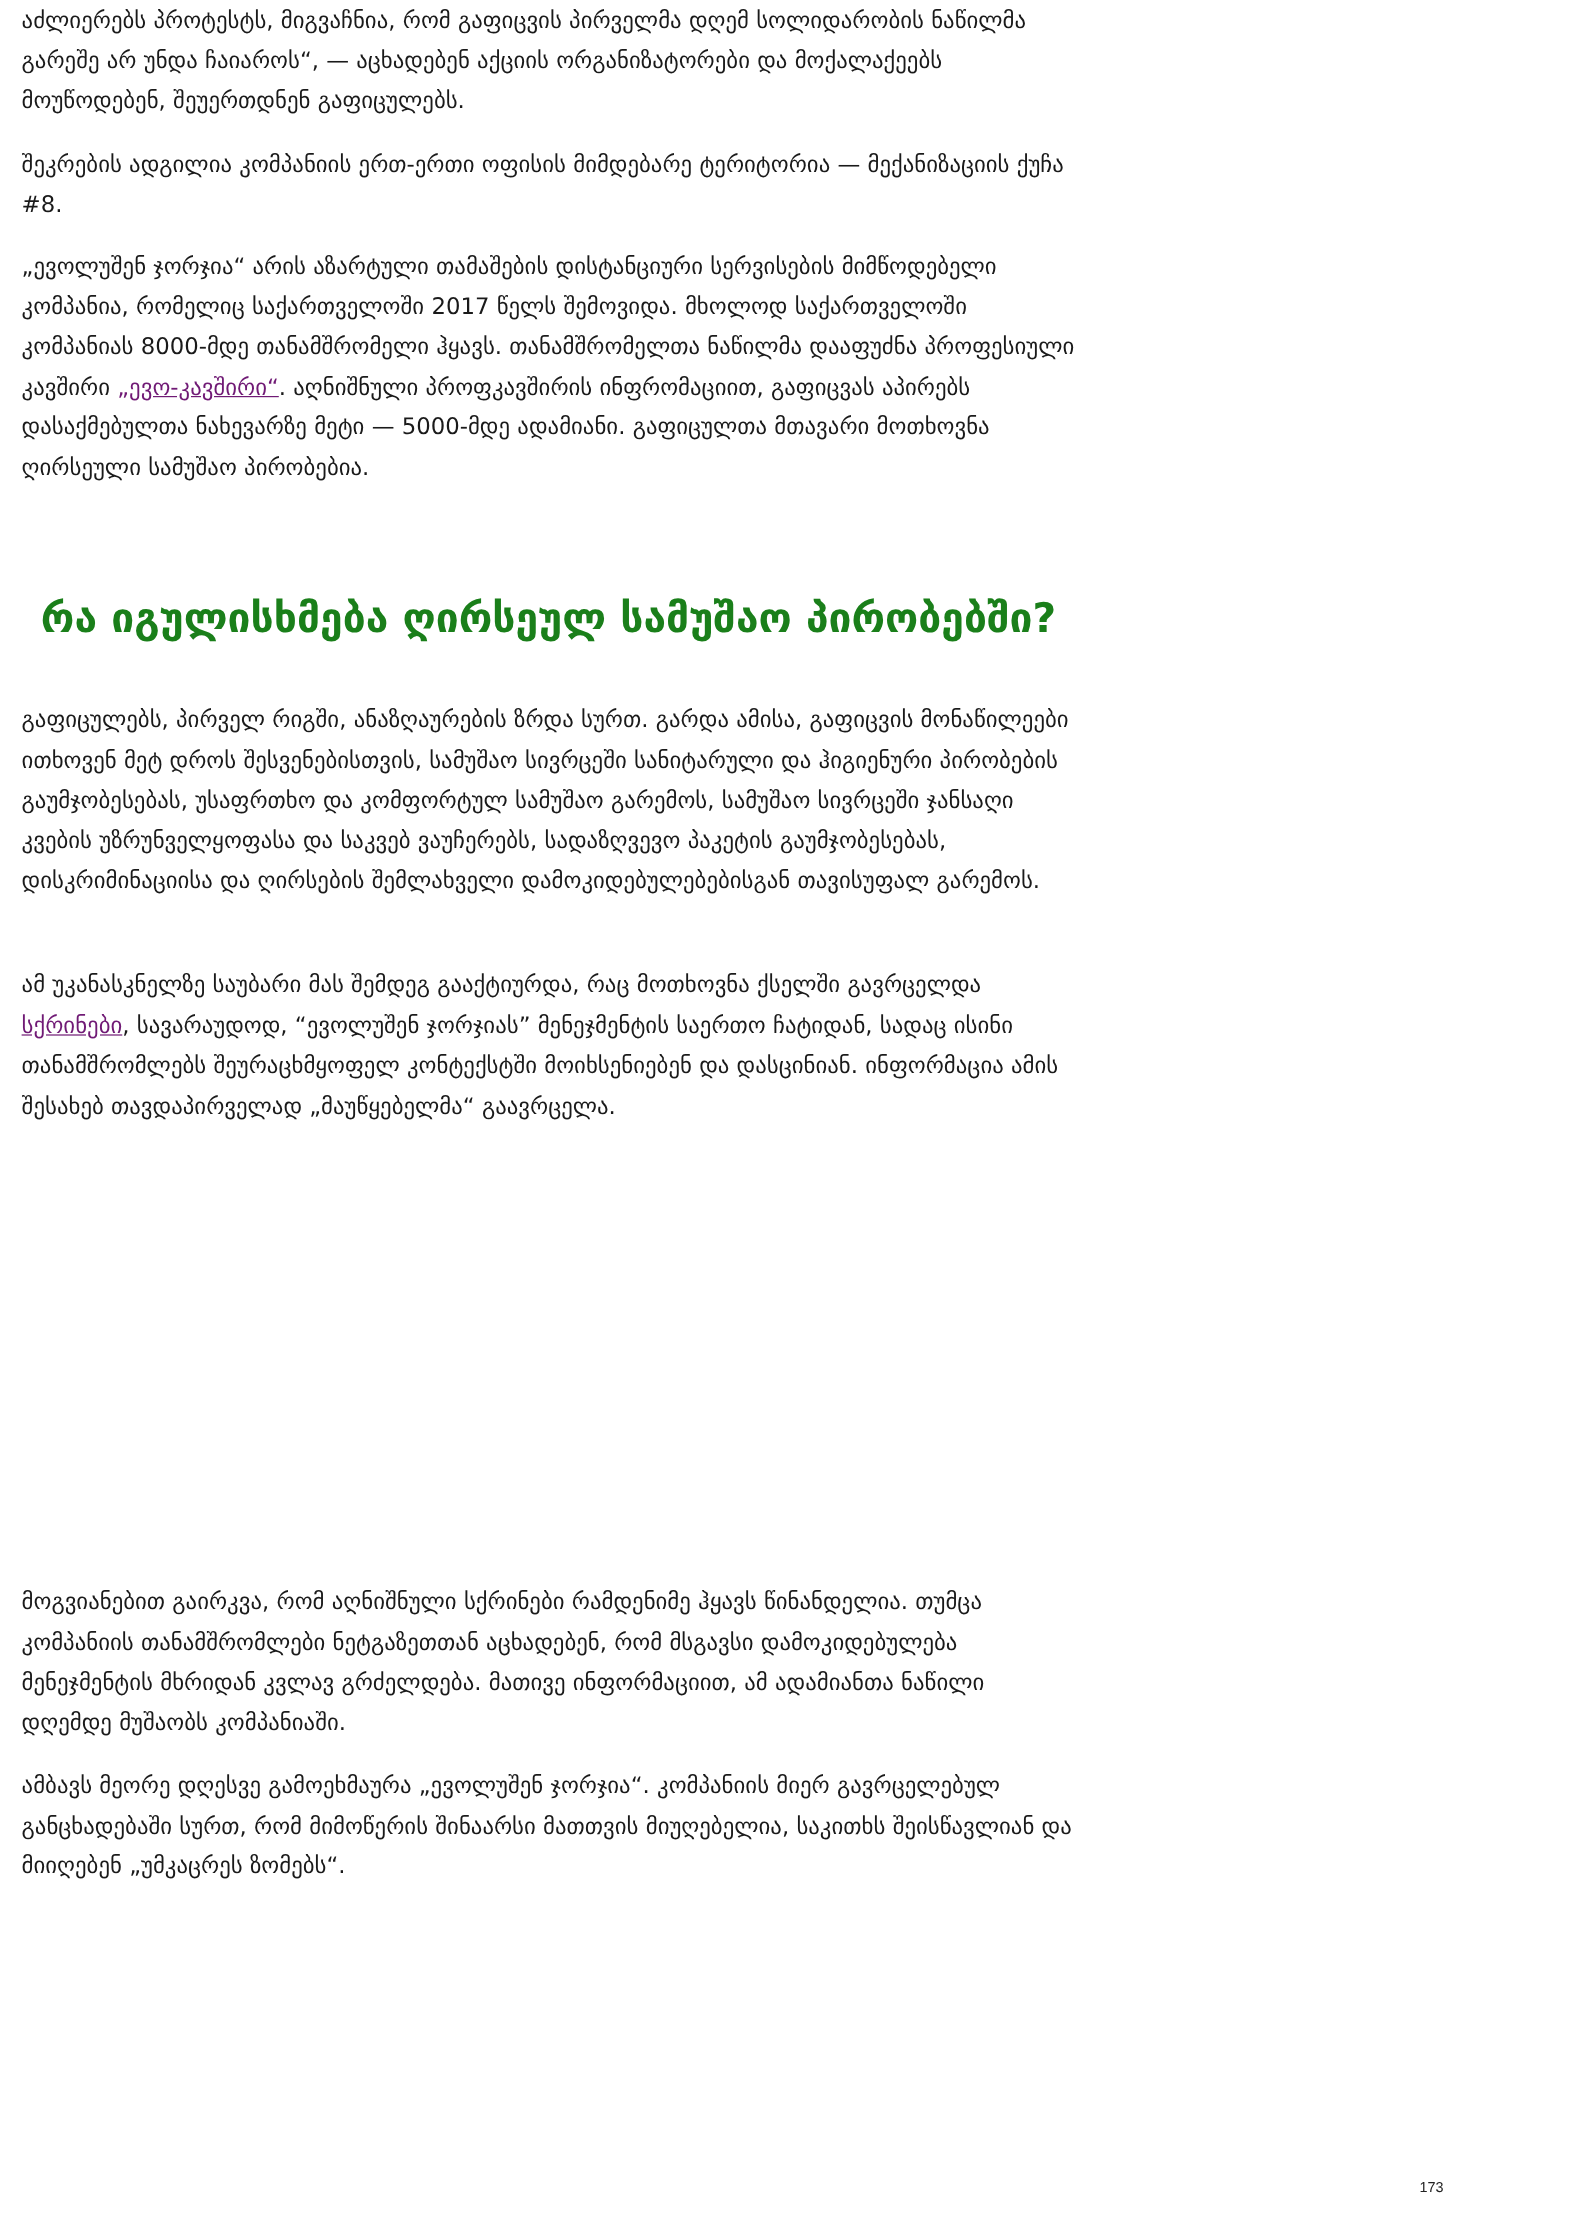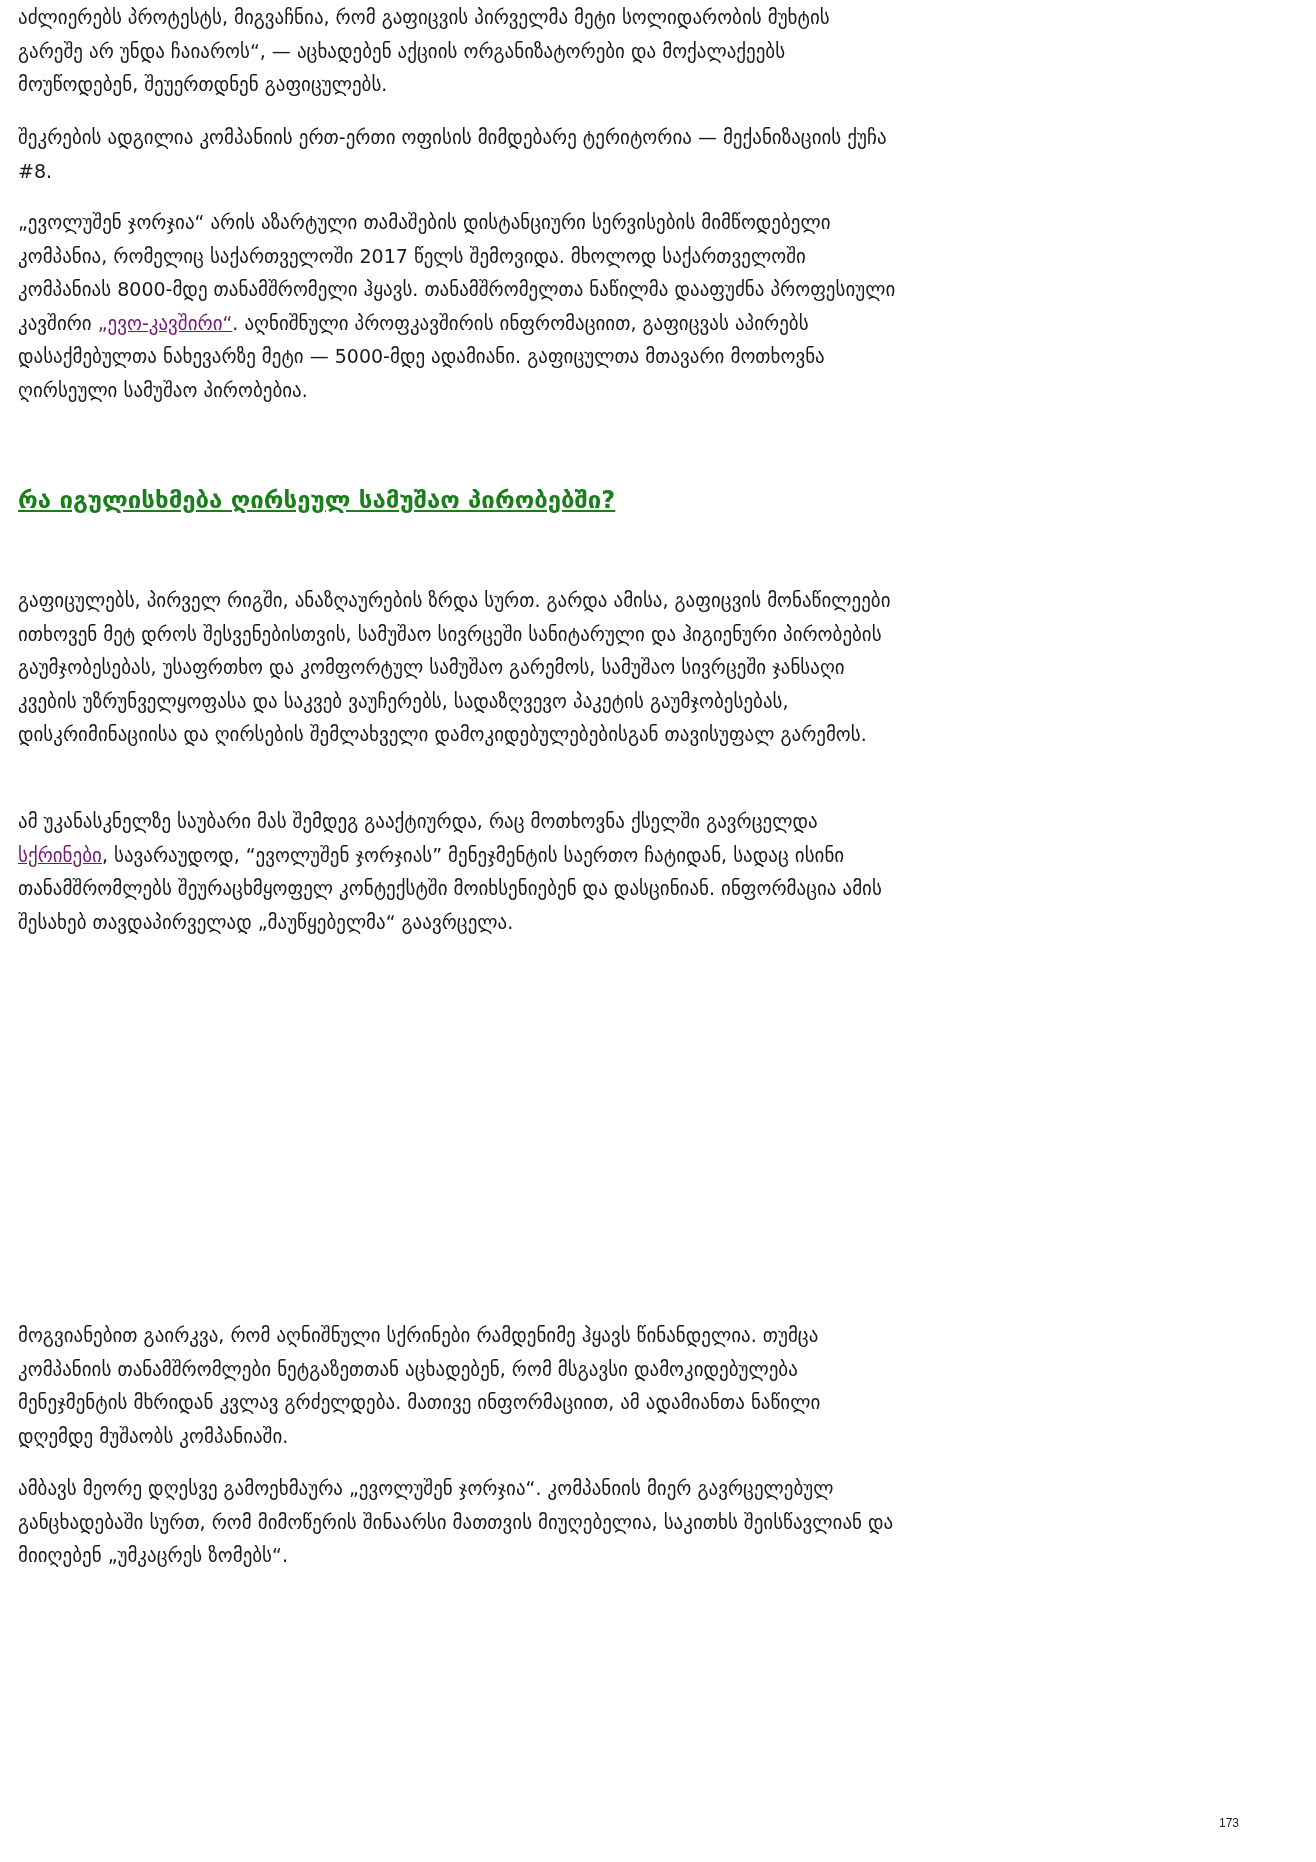--- a/index.html
+++ b/index.html
@@ -1,28 +1,28 @@
 <!DOCTYPE html>
 <html><head>
 <meta charset="utf-8">
 <style>
   html, body { margin:0; padding:0; background:#ffffff; }
   body { width:1316px; height:1862px; position:relative; overflow:hidden;
          font-family:"DejaVu Sans", sans-serif; color:#1a1a1a; }
   .para { position:absolute; left:18px; width:880px; font-size:19px; line-height:33.6px; margin:0; }
   .para a { color:#701a75; text-decoration:underline; }
-  .heading { position:absolute; left:18px; width:880px; font-size:24px; line-height:45px;
-             font-weight:bold; margin:0;text-decoration:underline; }
+  .heading { position:absolute; left:18px; width:880px; font-size:34px; line-height:45px;
+             font-weight:bold; margin:16px; }
   .page-num { position:absolute; left:1183px; top:1816px; font-family:"Liberation Sans", sans-serif;
-              font-size:12px; color:#222;margin-left:36px; }
+              font-size:12px; color:#222; }
 </style>
 </head>
 <body>
 
-<p class="para" style="top:1px;">აძლიერებს პროტესტს, მიგვაჩნია, რომ გაფიცვის პირველმა მეტი სოლიდარობის მუხტის გარეშე არ უნდა ჩაიაროს“, — აცხადებენ აქციის ორგანიზატორები და მოქალაქეებს მოუწოდებენ, შეუერთდნენ გაფიცულებს.</p>
+<p class="para" style="top:1px;">აძლიერებს პროტესტს, მიგვაჩნია, რომ გაფიცვის პირველმა დღემ სოლიდარობის ნაწილმა გარეშე არ უნდა ჩაიაროს“, — აცხადებენ აქციის ორგანიზატორები და მოქალაქეებს მოუწოდებენ, შეუერთდნენ გაფიცულებს.</p>
 
 <p class="para" style="top:121px;">შეკრების ადგილია კომპანიის ერთ-ერთი ოფისის მიმდებარე ტერიტორია  — მექანიზაციის ქუჩა #8.</p>
 
 <p class="para" style="top:206px;">
   <span>„ევოლუშენ ჯორჯია“ არის აზარტული თამაშების დისტანციური სერვისების მიმწოდებელი კომპანია, რომელიც საქართველოში 2017 წელს შემოვიდა. მხოლოდ საქართველოში კომპანიას 8000-მდე თანამშრომელი ჰყავს. თანამშრომელთა ნაწილმა დააფუძნა პროფესიული კავშირი </span><a href="#">„ევო-კავშირი“</a><span>. აღნიშნული პროფკავშირის ინფრომაციით, გაფიცვას აპირებს დასაქმებულთა ნახევარზე მეტი — 5000-მდე ადამიანი. გაფიცულთა მთავარი მოთხოვნა ღირსეული სამუშაო პირობებია.</span>
 </p>
 
 <h2 class="heading" style="top:478px; color:#1a7f1a;">რა იგულისხმება ღირსეულ სამუშაო პირობებში?</h2>
 
 <p class="para" style="top:584px;">გაფიცულებს, პირველ რიგში, ანაზღაურების ზრდა სურთ. გარდა ამისა, გაფიცვის მონაწილეები ითხოვენ მეტ დროს შესვენებისთვის, სამუშაო სივრცეში სანიტარული და ჰიგიენური პირობების გაუმჯობესებას, უსაფრთხო და კომფორტულ სამუშაო გარემოს, სამუშაო სივრცეში ჯანსაღი კვების უზრუნველყოფასა და საკვებ ვაუჩერებს, სადაზღვევო პაკეტის გაუმჯობესებას, დისკრიმინაციისა და ღირსების შემლახველი დამოკიდებულებებისგან თავისუფალ გარემოს.</p>

